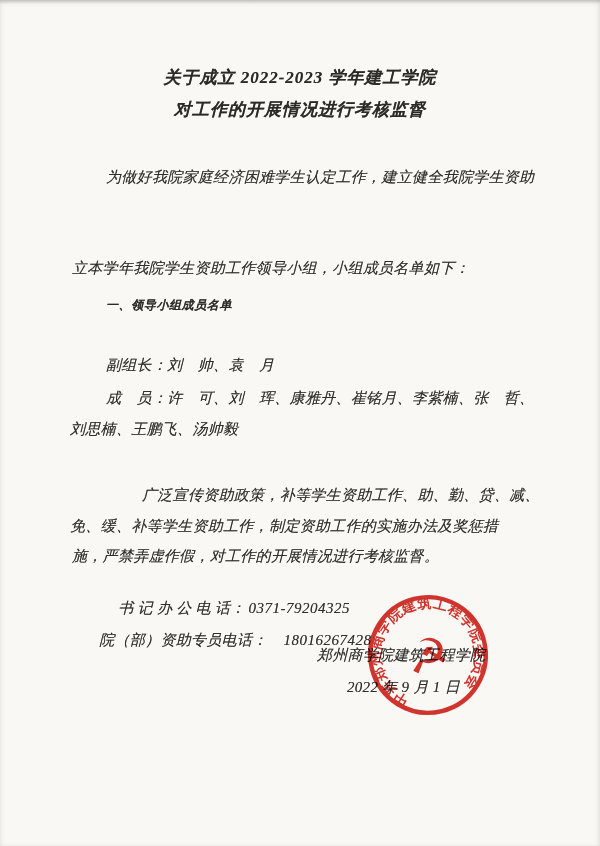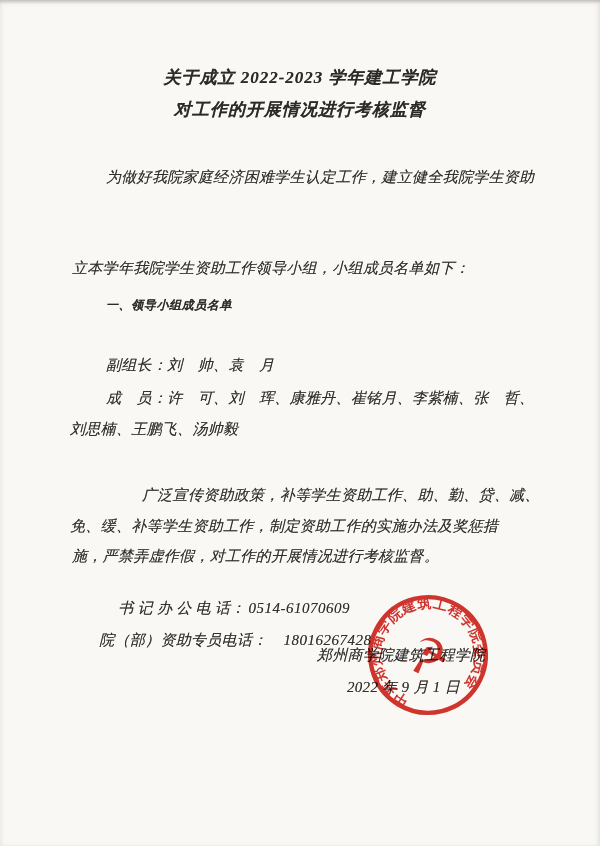--- a/index.html
+++ b/index.html
@@ -60,21 +60,21 @@
   <div class="line heading" style="top:296px;left:106px">一、领导小组成员名单</div>
   <div class="line" style="top:356px;left:106px">副组长：刘　帅、袁　月</div>
   <div class="line" style="top:389px;left:106px">成　员：许　可、刘　珲、康雅丹、崔铭月、李紫楠、张　哲、</div>
   <div class="line" style="top:420px;left:70px">刘思楠、王鹏飞、汤帅毅</div>
 
   <div class="line" style="top:486px;left:142px">广泛宣传资助政策，补等学生资助工作、助、勤、贷、减、</div>
   <div class="line" style="top:517px;left:70px">免、缓、补等学生资助工作，制定资助工作的实施办法及奖惩措</div>
   <div class="line" style="top:547px;left:72px">施，严禁弄虚作假，对工作的开展情况进行考核监督。</div>
 
   <div class="line" style="top:580px;left:102px">
-    <span>书 记 办 公 电 话：</span><span class="num num-gap-small">0514-61070609</span>
+    <span>书 记 办 公 电 话：</span><span class="num num-gap-small">0371-79204325</span>
   </div>
   <div class="line" style="top:612px;left:83px">
     <span>院（部）资助专员电话：</span><span class="num num-gap-large">18016267428</span>
   </div>
 
   <div class="line" style="top:646px;left:317px">郑州商学院建筑工程学院</div>
   <div class="line" style="top:678px;left:347px">2022 年 9 月 1 日</div>
 
   <svg class="stamp" viewBox="0 0 120 120" aria-hidden="true">
     <defs>

